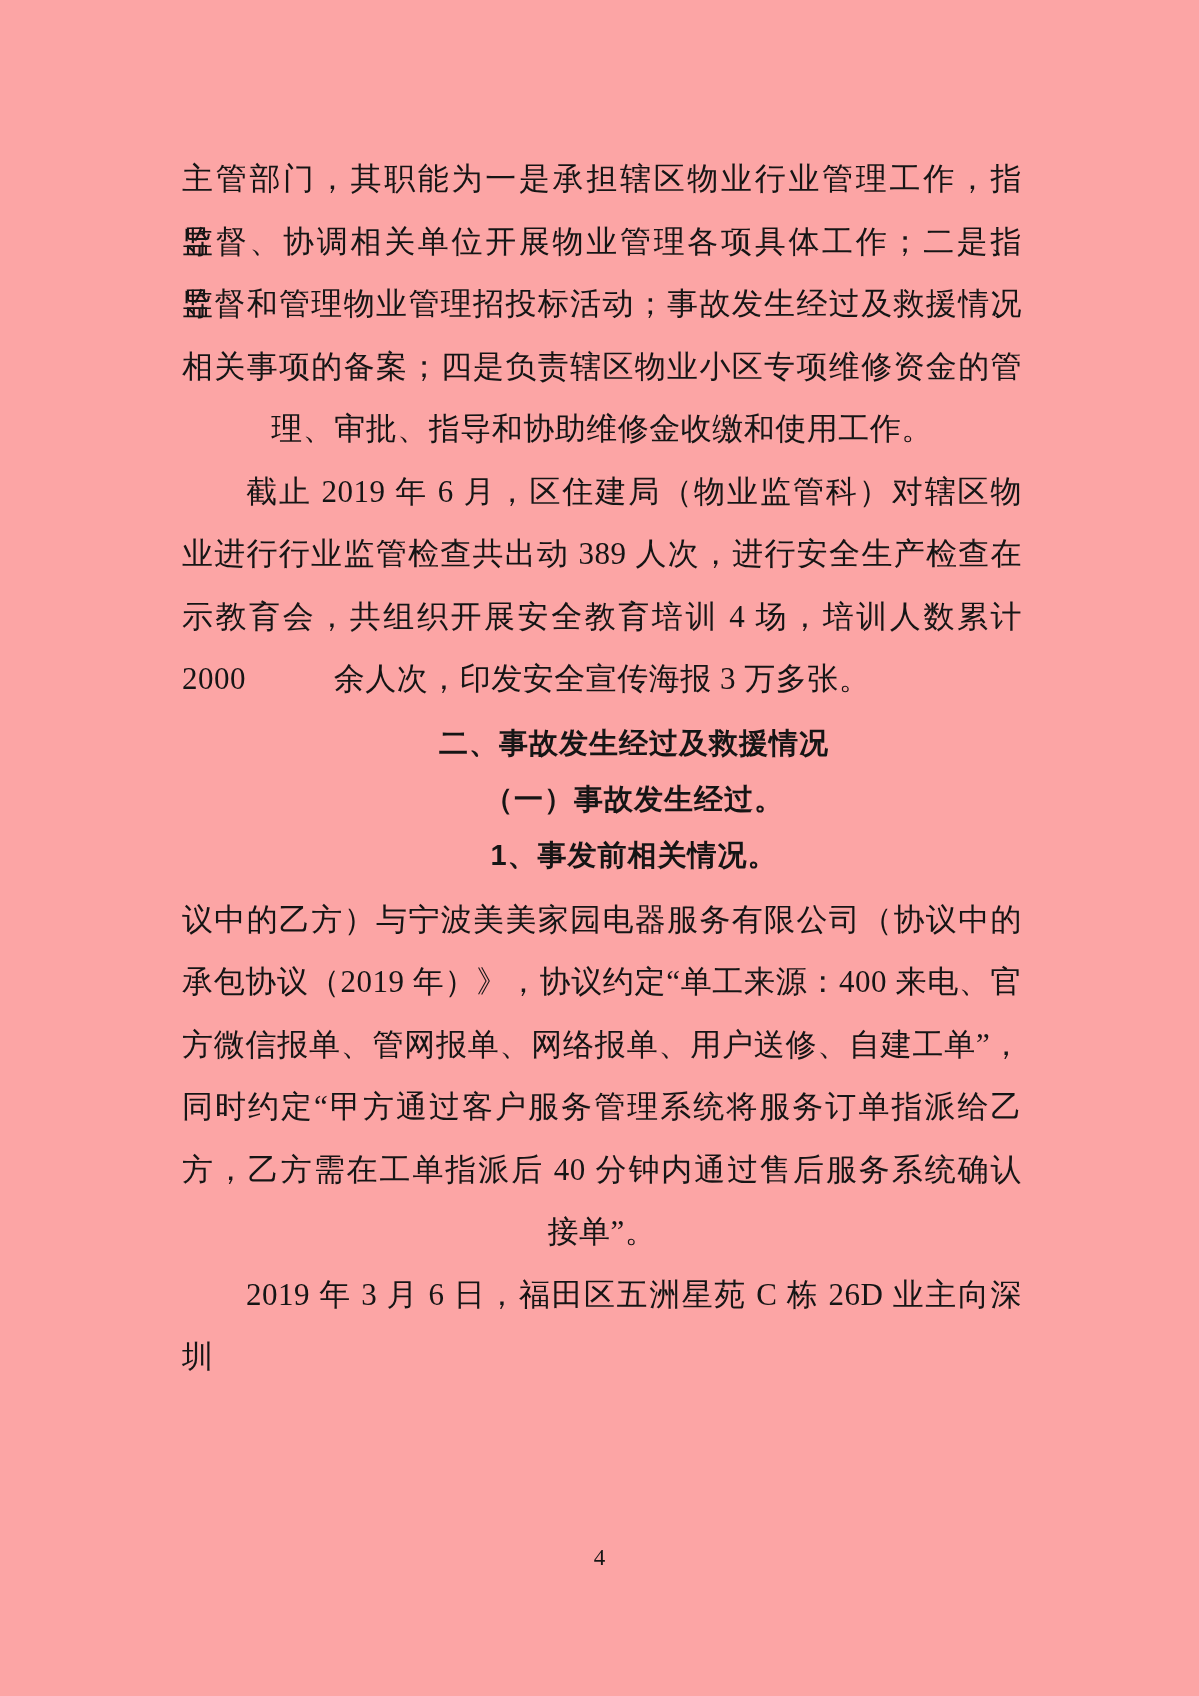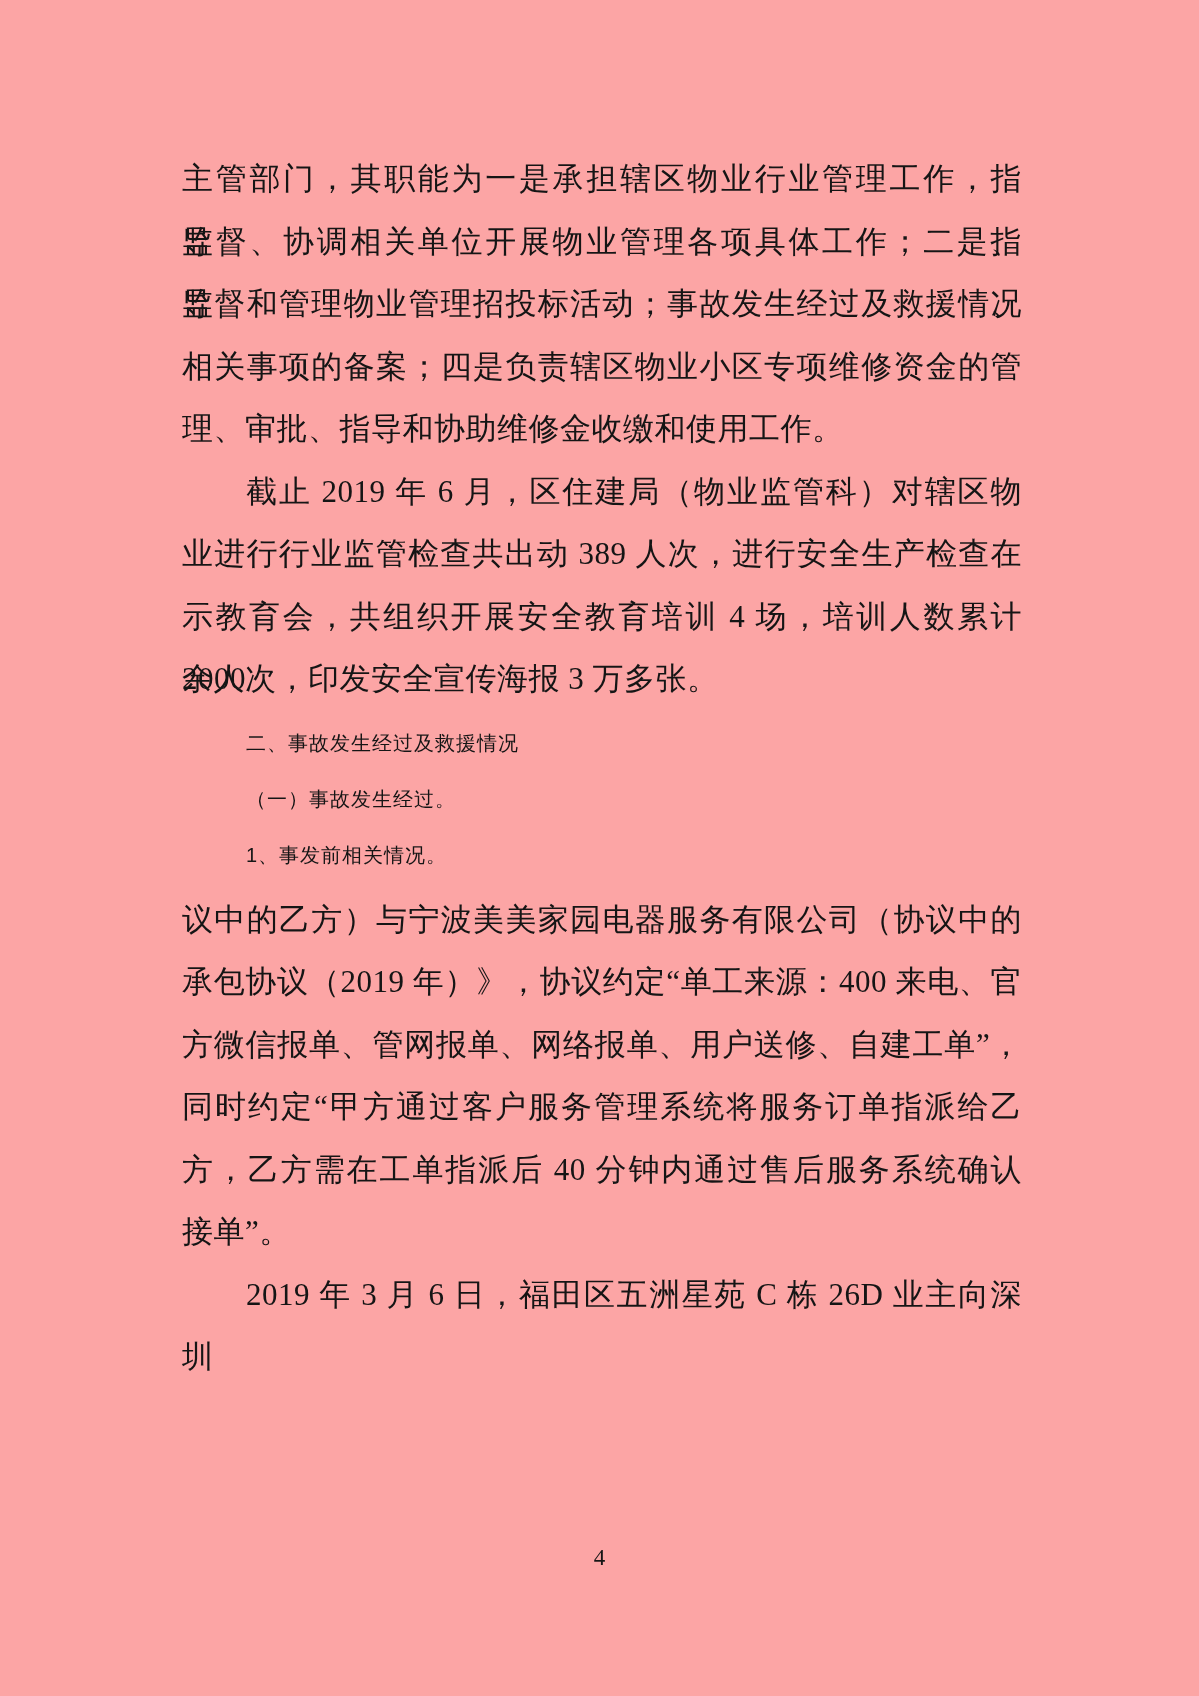--- a/index.html
+++ b/index.html
@@ -26,34 +26,34 @@
   
   .block[data-kind="body"] + .block[data-kind="heading"] { margin-top: 4px; }
   .block[data-kind="heading"] + .block[data-kind="body"] { margin-top: 6px; }
 
   .line {
     height: 62.5px;
     line-height: 62.5px;
     font-size: 31px;
     letter-spacing: 0.5px;
     white-space: pre;
-    text-align: left;
+    text-align: center;
   }
   .line.justify {
     white-space: normal;
     text-align: justify;
     text-align-last: justify;
   }
   .line.indent { text-indent: 64px; }
 
   .block[data-kind="heading"] .line {
     height: 56px;
     line-height: 56px;
-    font-weight: normal;
-    font-size: 20px;
+    font-weight: bold;
+    font-size: 29px;
     letter-spacing: 1px;
     font-family: "Liberation Sans", "DejaVu Sans", sans-serif;
   }
 
   .page-number {
     position: absolute;
     left: 0;
     right: 0;
     top: 1540px;
     height: 36px;

